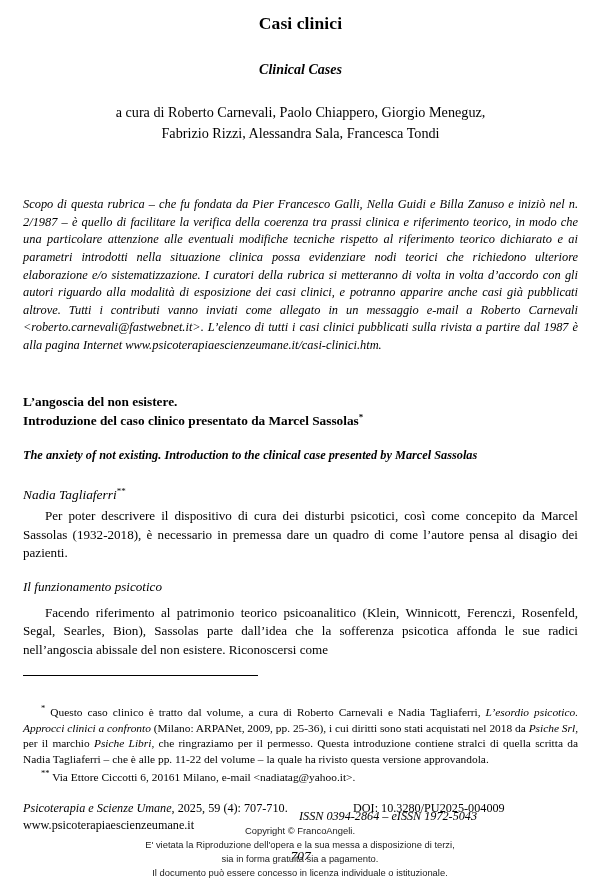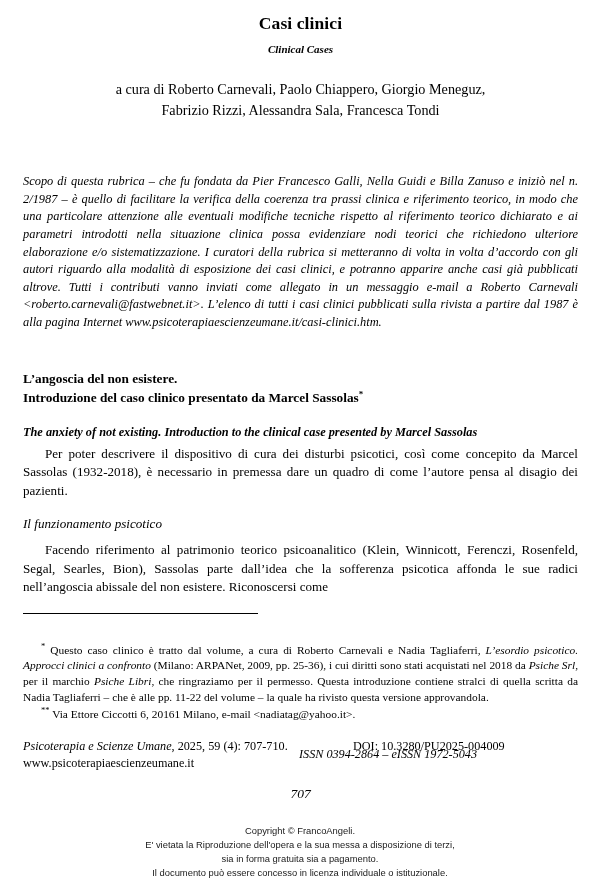--- a/index.html
+++ b/index.html
@@ -33,22 +33,22 @@
     text-align: center;
     font-weight: bold;
     font-size: 17.5px;
     margin-top: 13px;
     letter-spacing: 0.1px;
   }
   .rubric-title-en {
     text-align: center;
     font-weight: bold;
     font-style: italic;
-    font-size: 11px;
-    margin-top: 9px;
+    font-size: 14px;
+    margin-top: 28px;
   }
   .editors {
     text-align: center;
     font-size: 14.2px;
     line-height: 1.45;
     margin-top: 24px;
     padding: 0 20px;
   }
 
   
@@ -183,20 +183,21 @@
 
     <div class="scope">Scopo di questa rubrica – che fu fondata da Pier Francesco Galli, Nella Guidi e Billa Zanuso e iniziò nel n. 2/1987 – è quello di facilitare la verifica della coerenza tra prassi clinica e riferimento teorico, in modo che una particolare attenzione alle eventuali modifiche tecniche rispetto al riferimento teorico dichiarato e ai parametri introdotti nella situazione clinica possa evidenziare nodi teorici che richiedono ulteriore elaborazione e/o sistematizzazione. I curatori della rubrica si metteranno di volta in volta d’accordo con gli autori riguardo alla modalità di esposizione dei casi clinici, e potranno apparire anche casi già pubblicati altrove. Tutti i contributi vanno inviati come allegato in un messaggio e-mail a Roberto Carnevali &lt;roberto.carnevali@fastwebnet.it&gt;. L’elenco di tutti i casi clinici pubblicati sulla rivista a partire dal 1987 è alla pagina Internet www.psicoterapiaescienzeumane.it/casi-clinici.htm.</div>
 
     <div class="art-title">
       <div>L’angoscia del non esistere.</div>
       <div><span>Introduzione del caso clinico presentato da Marcel Sassolas</span><span class="sup">*</span></div>
     </div>
 
     <div class="art-title-en">The anxiety of not existing. Introduction to the clinical case presented by Marcel Sassolas</div>
 
+    <div class="author"><span>Nadia Tagliaferri</span><span class="sup">**</span></div>
 
     <div class="body-p">Per poter descrivere il dispositivo di cura dei disturbi psicotici, così come concepito da Marcel Sassolas (1932-2018), è necessario in premessa dare un quadro di come l’autore pensa al disagio dei pazienti.</div>
 
     <div class="subhead">Il funzionamento psicotico</div>
 
     <div class="body-p tight">Facendo riferimento al patrimonio teorico psicoanalitico (Klein, Winnicott, Ferenczi, Rosenfeld, Segal, Searles, Bion), Sassolas parte dall’idea che la sofferenza psicotica affonda le sue radici nell’angoscia abissale del non esistere. Riconoscersi come</div>
 
     <div class="fn-rule"></div>
 
     <div class="footnotes">

